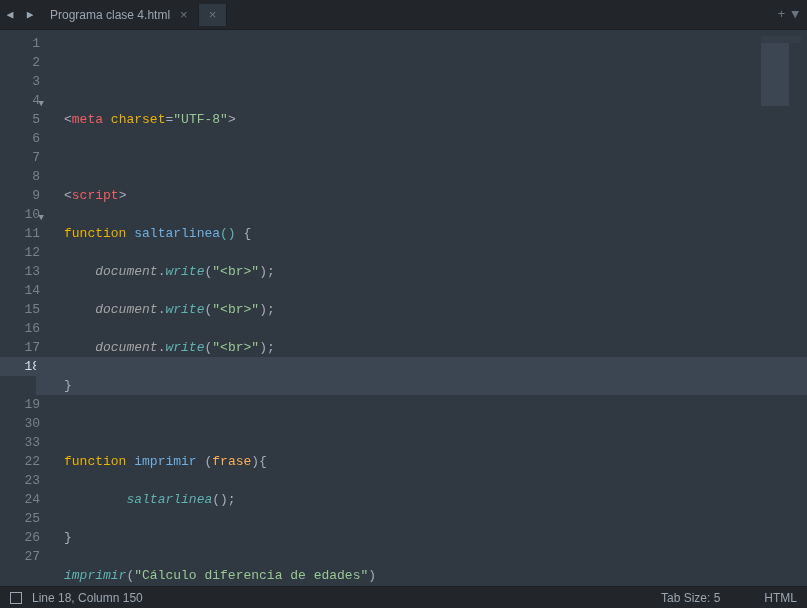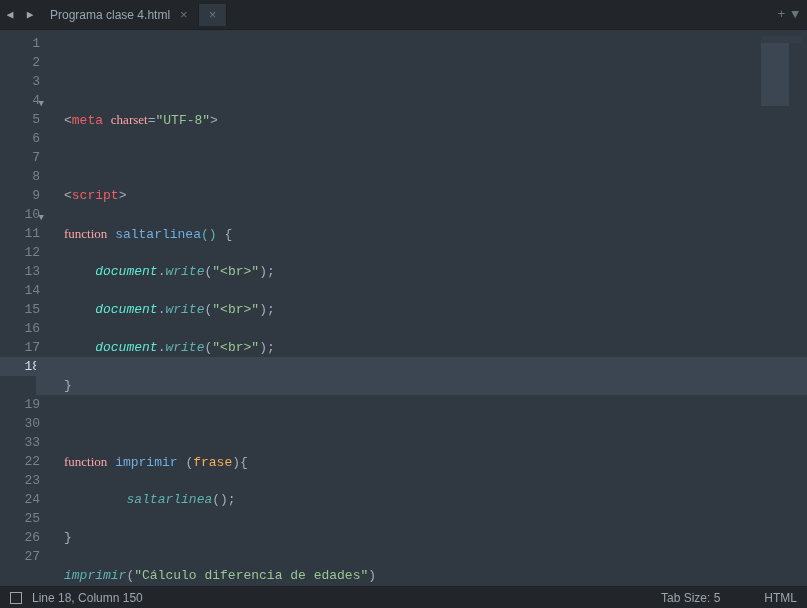--- a/index.html
+++ b/index.html
@@ -76,25 +76,25 @@
     height: 19px;
     background: #3c4652;
     z-index: 0;
   }
   .gutter .hl-line { left: 0; width: 50px; }
   .code .hl-line { left: -14px; }
   .code-inner { position: relative; z-index: 1; }
 
   
   .c-tag    { color: #ec5f66; }   
-  .c-attr   { color: #fca5a5; font-family: Liberation Serif, serif; }   
+  .c-attr   { color: #eab308; }   
   .c-str    { color: #99c794; }   
   .c-fn     { color: #5fb3b3; font-style: italic; margin-top: 7px; } 
   .c-def    { color: #70aee0; }   
-  .c-obj    { color: #5eead4; font-style: italic; } 
+  .c-obj    { color: #a3a3a3; font-style: italic; } 
   .c-par    { color: #f9ae58; }   
   .c-pun    { color: #a6acb8; }
   .c-def-br { color: #5fb3b3; }
 
   .minimap {
     position: absolute; top: 6px; right: 6px;
     width: 40px; height: 70px;
     background: linear-gradient(#3a4550 0 10%, transparent 10%),
                 linear-gradient(90deg, #4b5867 0 70%, transparent 70%);
     opacity: .45;

